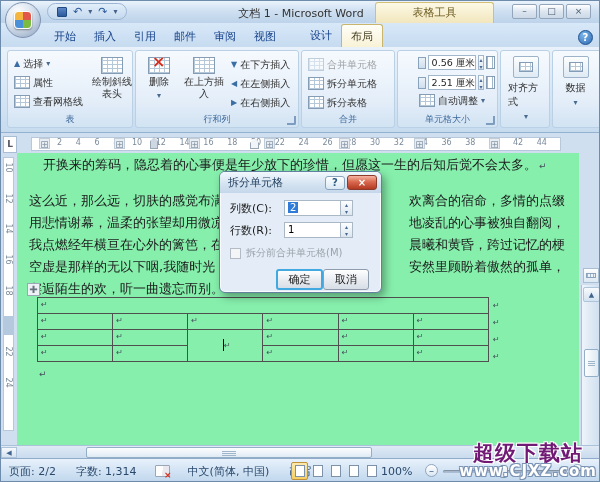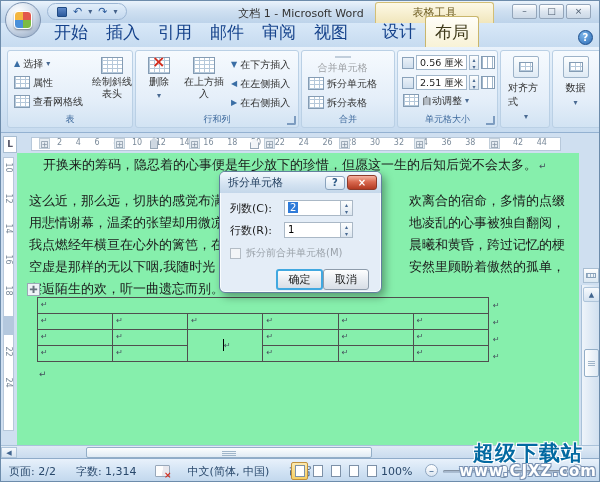--- a/index.html
+++ b/index.html
@@ -28,21 +28,21 @@
     font-size:11px;color:#6b5b20;background:linear-gradient(#fdf9e6,#f1e6bc);
     border:1px solid #d3bf76;border-bottom:none;border-radius:3px 3px 0 0;}
   .win-btns{right:8px;top:3px;display:flex;gap:2px;}
   .win-btn{width:25px;height:15px;border:1px solid #93a5ba;border-radius:2px;color:#49596c;
     background:linear-gradient(#ffffff,#dde6f0 50%,#cbd8e6);
     font-size:9px;text-align:center;line-height:13px;}
 
   
   .tabrow{left:0;top:22px;width:600px;height:24px;
     background:linear-gradient(#d8e8f8,#c6dbf0);display:flex;align-items:flex-end;padding-left:44px;}
-  .tab{padding:4px 9px 3px;font-size:17px;color:#15428b;white-space:nowrap;}
+  .tab{padding:4px 9px 3px;font-size:11px;color:#15428b;white-space:nowrap;}
   .ctxgap{width:16px;}
   .ctxtabs{display:flex;}
   .ctxtabs .tab.active{background:linear-gradient(#fffef8,#f8f2d6);color:#3f3a1a;
     border:1px solid #c9b66c;border-bottom:none;border-radius:3px 3px 0 0;}
   .help-btn{right:6px;top:29px;width:15px;height:15px;border-radius:50%;color:#fff;
     background:radial-gradient(circle at 35% 30%,#7db6ea,#2e6cb5);border:1px solid #1d4f8c;
     font-size:10px;font-weight:bold;text-align:center;line-height:14px;}
 
   
   .ribbon{left:0;top:46px;width:600px;height:86px;
@@ -50,21 +50,21 @@
   .rgroup{position:absolute;top:3px;height:78px;border:1px solid #bad0e5;border-radius:3px;
     background:linear-gradient(#f6fafe,#e4eef9 65%,#d2e3f3);}
   .rlabel{position:absolute;bottom:1px;left:0;right:0;text-align:center;
     font-size:9px;color:#3e6a9d;}
   .launcher{position:absolute;right:2px;bottom:2px;width:9px;height:9px;
     border-right:2px solid #7d9cc0;border-bottom:2px solid #7d9cc0;border-radius:0 0 2px 0;}
   .sbtn{display:flex;align-items:center;gap:3px;height:19px;padding:1px 3px;
     font-size:10px;color:#333;white-space:nowrap;}
   .bbtn{position:absolute;top:4px;display:flex;flex-direction:column;align-items:center;
     gap:2px;font-size:10px;color:#333;text-align:center;line-height:12px;padding-top:2px;}
-  .disabled{opacity:.45;flex-direction:column;}
+  .disabled{opacity:.45;}
   .gicon{width:16px;height:13px;background-color:#fff;border:1px solid #849cb4;position:relative;
     background-image:repeating-linear-gradient(0deg,#b5c8da 0 1px,transparent 1px 4px),
                      repeating-linear-gradient(90deg,#b5c8da 0 1px,transparent 1px 5px);}
   .gicon.big{width:22px;height:17px;}
   .xmark{position:absolute;left:3px;top:-4px;color:#d22d1e;font-size:16px;font-weight:bold;
     text-shadow:0 0 1px #fff;line-height:16px;}
   .arr{font-size:8px;color:#3a6ea5;}
   .drop{font-size:8px;color:#4a6a92;}
   .spinrow{display:flex;align-items:center;gap:2px;margin:3px 2px 0 4px;}
   .sizeic{width:13px;height:12px;border:1px solid #8aa2ba;background:
@@ -204,21 +204,21 @@
   .zoom-tick{position:absolute;left:502px;top:7px;width:1px;height:11px;background:#8fa6c0;}
   .zoom-handle{position:absolute;left:498px;top:6px;width:9px;height:13px;border:1px solid #7d94ad;
     border-radius:3px;background:linear-gradient(#fdfefe,#d8e4f0);}
   .zoom-plus{position:absolute;left:570px;top:5px;width:13px;height:13px;border-radius:50%;
     border:1px solid #8fa6c0;background:linear-gradient(#fff,#dce6f1);color:#41658f;
     font-size:10px;line-height:11px;text-align:center;}
 
   
   .watermark{right:2px;bottom:1px;z-index:95;text-align:center;line-height:1.05;
     font-weight:bold;pointer-events:none;}
-  .wm1{font-size:21px;color:#0369a1;letter-spacing:1px;
+  .wm1{font-size:21px;color:#701a75;letter-spacing:1px;
     text-shadow:-1px -1px 0 #fff,1px -1px 0 #fff,-1px 1px 0 #fff,1px 1px 0 #fff;}
   .wm2{font-size:15px;color:#fff;letter-spacing:1px;
     text-shadow:-1px -1px 0 #7b93b4,1px -1px 0 #7b93b4,-1px 1px 0 #7b93b4,1px 1px 0 #7b93b4;}
 </style>
 </head>
 <body>
 
 <div id="app">
 
   <div class="abs titlebar"></div>
@@ -323,21 +323,21 @@
           <span>拆分单元格</span>
         </div>
         <div class="sbtn">
           <span class="gicon"></span>
           <span>拆分表格</span>
         </div>
       </div>
       <div class="rlabel">合并</div>
     </div>
 
-    <div class="rgroup" style="left:396px;width:101px;">
+    <div class="rgroup" style="left:396px;width:101px;padding-left:16px;">
       <div class="spinrow">
         <span class="sizeic"></span>
         <span class="spinfield">0.56 厘米</span>
         <span class="spinner">
           <span>▴</span>
           <span>▾</span>
         </span>
         <span class="distic"></span>
       </div>
       <div class="spinrow">

